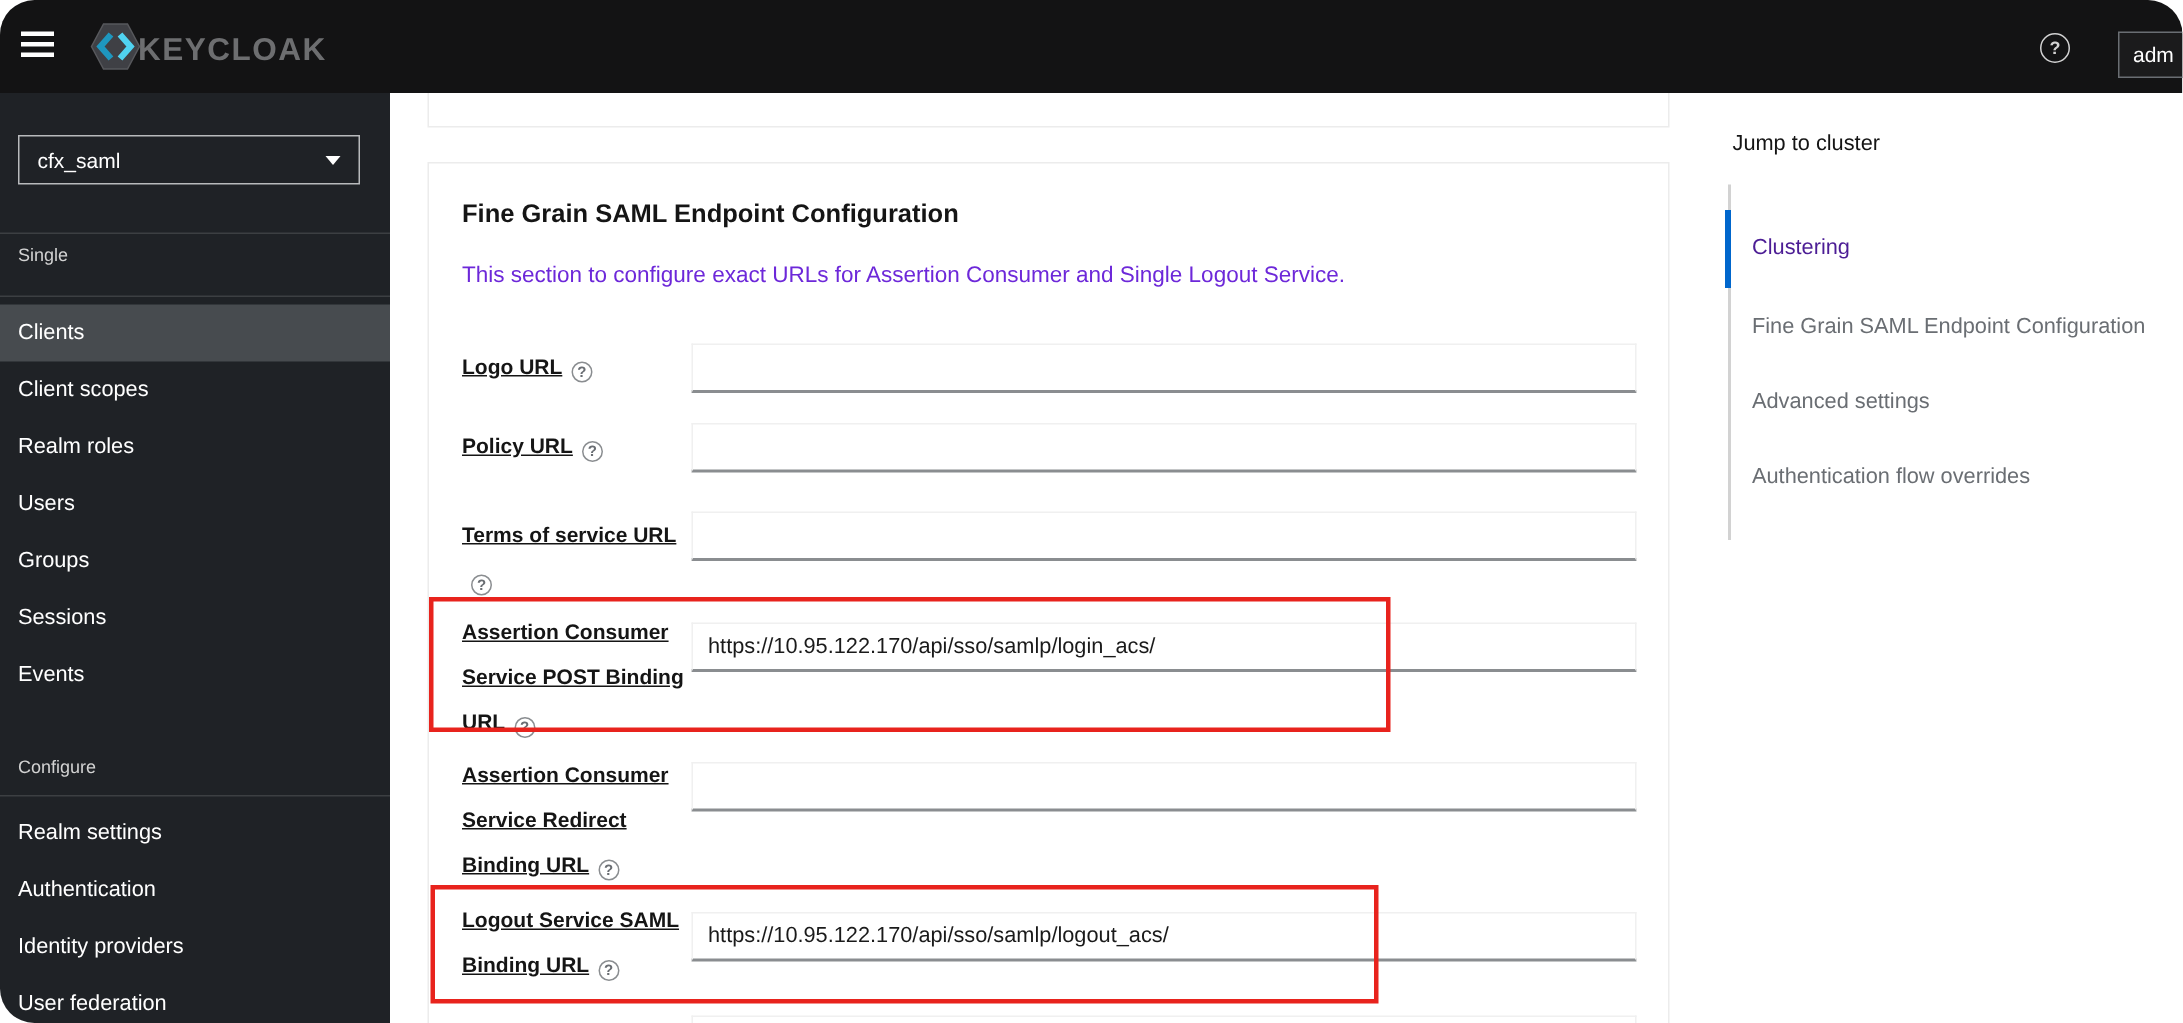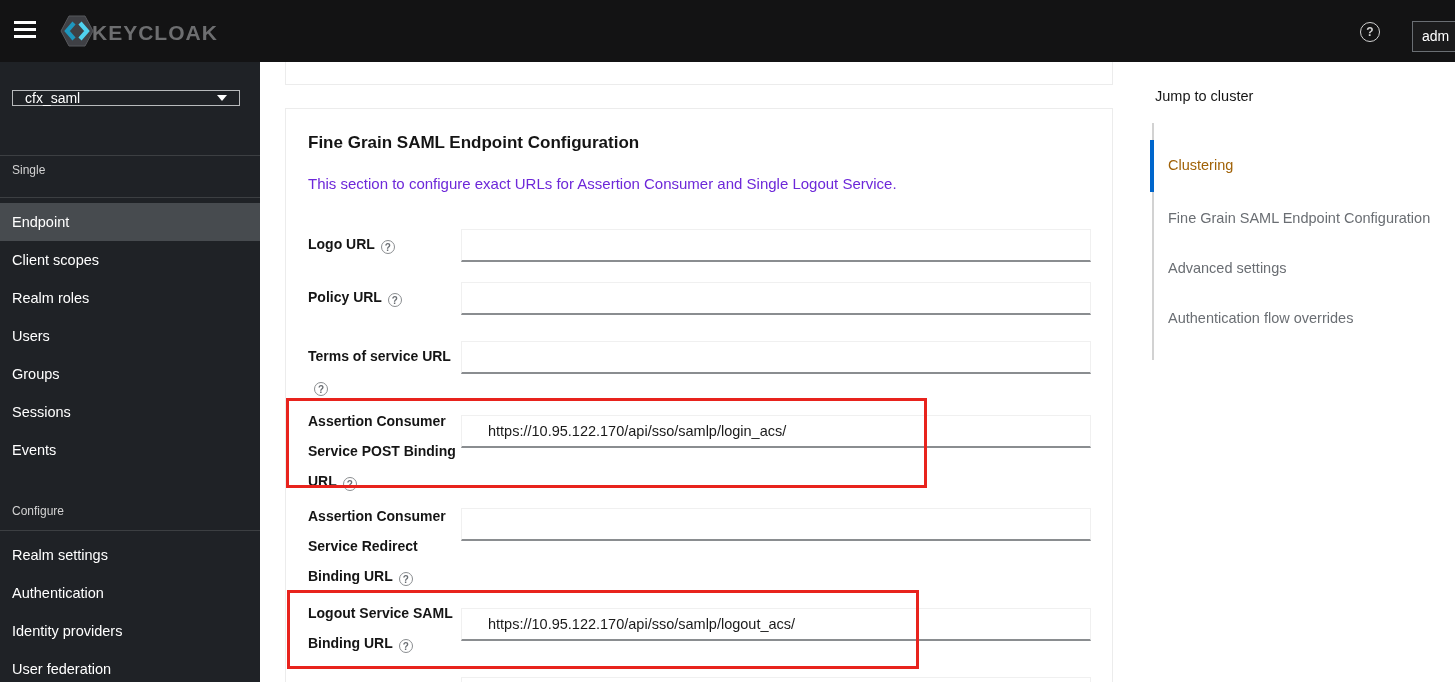--- a/index.html
+++ b/index.html
@@ -1,70 +1,70 @@
 <!DOCTYPE html>
 <html><head>
 <meta charset="utf-8">
 <style>
   * { margin:0; padding:0; box-sizing:border-box; }
   html,body { background:#fff; }
   body { font-family:"Liberation Sans", sans-serif; }
-  .app { position:relative; width:1455px; height:682px; overflow:hidden; background:#fff; }
+  .app { position:relative; width:1455px; height:682px; overflow:hidden; background:#fff;border-radius:23px; }
 
   
   .header { position:absolute; left:0; top:0; width:1455px; height:62px; background:#131314; z-index:30; }
   .hamburger { position:absolute; left:14px; top:20px; width:24px; height:22px; cursor:pointer; background:none; border:none; }
   .hamburger span { display:block; width:22px; height:3px; background:#fff; margin:0 0 4px 0; }
   .brand { position:absolute; left:58px; top:13px; display:flex; align-items:center; }
   .brand-text { color:#6d6e70; font-weight:bold; font-size:21px; letter-spacing:1px; margin-left:-4px; }
   .help-btn { position:absolute; left:1360px; top:22px; width:20px; height:20px; border:1.5px solid #d2d2d2; border-radius:50%; color:#d2d2d2; font-size:12px; font-weight:bold; text-align:center; line-height:17px; background:none; cursor:pointer; }
   .user-box { position:absolute; left:1412px; top:21px; width:70px; height:31px; border:1px solid #6a6e73; color:#fff; font-size:14px; line-height:29px; padding-left:9px; background:#1b1b1c; }
 
   
   .sidebar { position:absolute; left:0; top:62px; width:260px; height:620px; background:#1f2226; z-index:20; color:#fff; }
-  .realm-select { position:absolute; left:12px; top:28px; width:228px; height:16px; border:1px solid #b8babc; display:flex; align-items:center; padding:0 12px; cursor:pointer; background:none; color:#fff; font-size:14px; }
+  .realm-select { position:absolute; left:12px; top:28px; width:228px; height:33px; border:1px solid #b8babc; display:flex; align-items:center; padding:0 12px; cursor:pointer; background:none; color:#fff; font-size:14px; }
   .realm-select .caret { margin-left:auto; width:0; height:0; border-left:5px solid transparent; border-right:5px solid transparent; border-top:6px solid #fff; }
   .sb-divider { position:absolute; left:0; width:260px; height:1px; background:#3c3f42; }
   .sb-section-label { position:absolute; left:12px; font-size:12px; color:#d2d2d2; }
   .nav-item { position:absolute; left:0; width:260px; height:38px; line-height:38px; padding-left:12px; font-size:14.5px; color:#fff; cursor:pointer; }
   .nav-item.active { background:#474b4f; }
 
   
   .card { position:absolute; background:#fff; border:1px solid #ececec; }
   .card1 { left:285px; top:30px; width:828px; height:55px; z-index:1; }
   .cluster-toggle { position:absolute; left:24px; top:14px; display:flex; align-items:center; cursor:pointer; background:none; border:none; font-family:inherit; }
   .cluster-toggle .chev { color:#151515; font-size:13px; margin-right:9px; }
   .cluster-toggle .link { color:#2b9af3; font-size:15px; }
   .card2 { left:285px; top:108px; width:828px; height:700px; z-index:1; }
   .card2 h2 { position:absolute; left:22px; top:24px; font-size:17px; font-weight:600; color:#151515; }
   .card2 .desc { position:absolute; left:22px; top:66px; font-size:15px; color:#6d28d9; }
 
-  .flabel { position:absolute; left:22px; width:150px; font-size:14px; font-weight:bold; color:#151515; line-height:30px; }
+  .flabel { position:absolute; left:22px; width:150px; font-size:14px; font-weight:bold; color:#151515; line-height:30px;text-decoration:underline; }
   .help { display:inline-block; width:14px; height:14px; border:1px solid #8a8d90; border-radius:50%; color:#6a6e73; font-size:10px; font-weight:bold; text-align:center; line-height:13px; margin-left:6px; vertical-align:-2px; cursor:pointer; }
-  .tinput { position:absolute; left:175px; width:630px; height:33px; background:#fff; border:1px solid #f0f0f0; border-bottom:2px solid #8a8d90; padding:0 26px; font-family:"Liberation Sans", sans-serif; font-size:14.5px; color:#1a1a1a; }
+  .tinput { position:absolute; left:175px; width:630px; height:33px; background:#fff; border:1px solid #f0f0f0; border-bottom:2px solid #8a8d90; padding:0 10px; font-family:"Liberation Sans", sans-serif; font-size:14.5px; color:#1a1a1a; }
 
   .r1l{top:120px;} .r1i{top:120px;}
   .r2l{top:173px;} .r2i{top:173px;}
   .r3l{top:232px;} .r3i{top:232px;}
   .r4l{top:297px;} .r4i{top:306px;}
   .r5l{top:392px;} .r5i{top:399px;}
   .r6l{top:489px;} .r6i{top:499px;}
   .r7i{top:568px;}
 
   
   .redbox { position:absolute; border:3px solid #e8231d; z-index:40; pointer-events:none; }
   .redbox1 { left:286px; top:398px; width:641px; height:90px; }
   .redbox2 { left:287px; top:590px; width:632px; height:79px; }
 
   
   .jump-title { position:absolute; left:1155px; top:88px; font-size:14.5px; color:#151515; }
   .jump-rail { position:absolute; left:1152px; top:123px; width:2px; height:237px; background:#d2d2d2; }
   .jump-active-bar { position:absolute; left:1150px; top:140px; width:4px; height:52px; background:#0066cc; }
   .jump-item { position:absolute; left:1168px; font-size:14.5px; color:#6a6e73; cursor:pointer; white-space:nowrap; }
-  .jump-item.active { color:#a16207; }
+  .jump-item.active { color:#4c1d95; }
   .j1{top:157px;} .j2{top:210px;} .j3{top:260px;} .j4{top:310px;}
 </style>
 </head>
 <body>
 
 <div class="app">
 
   <div class="header">
     <button class="hamburger" aria-label="menu">
       <span></span>
@@ -86,21 +86,21 @@
   </div>
 
   <div class="sidebar">
     <button class="realm-select">
       <span>cfx_saml</span>
       <span class="caret"></span>
     </button>
     <div class="sb-divider" style="top:93px"></div>
     <div class="sb-section-label" style="top:101px">Single</div>
     <div class="sb-divider" style="top:135px"></div>
-    <div class="nav-item active" style="top:141px">Endpoint</div>
+    <div class="nav-item active" style="top:141px">Clients</div>
     <div class="nav-item" style="top:179px">Client scopes</div>
     <div class="nav-item" style="top:217px">Realm roles</div>
     <div class="nav-item" style="top:293px">Groups</div>
     <div class="nav-item" style="top:255px">Users</div>
     <div class="nav-item" style="top:331px">Sessions</div>
     <div class="nav-item" style="top:369px">Events</div>
     <div class="sb-section-label" style="top:442px">Configure</div>
     <div class="sb-divider" style="top:468px"></div>
     <div class="nav-item" style="top:474px">Realm settings</div>
     <div class="nav-item" style="top:512px">Authentication</div>

